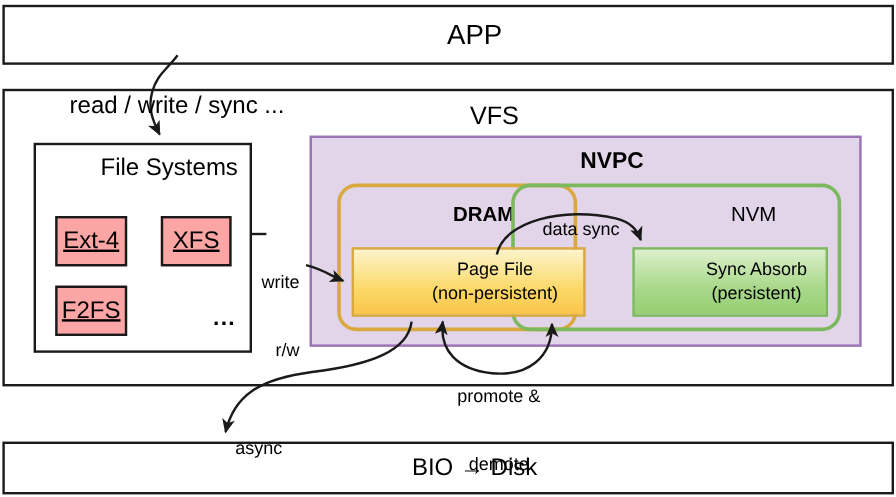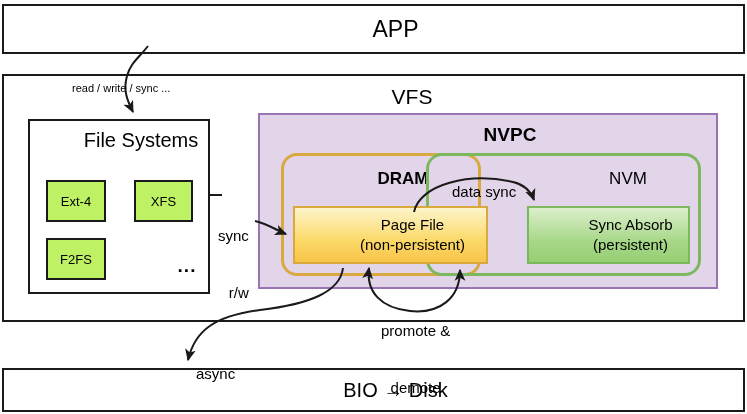--- a/index.html
+++ b/index.html
@@ -53,26 +53,27 @@
   #fs-box {
     left: 28px; top: 119px; width: 182px; height: 175px;
   }
   #fs-label {
     left: 28px; top: 125px; width: 182px; height: 30px;
     font-size: 20px;
   }
   .fs-item {
     position: absolute;
     box-sizing: border-box;
-    background: #bef264;
+    background: #fca5a5;
     border: 2px solid #1a1a1a;
     display: flex;
     align-items: center;
     justify-content: center;
-    font-size: 13px;
+    font-size: 20px;
+    text-decoration: underline;
   }
   #fs-ext4 { left: 46px; top: 180px; width: 60px; height: 42px; }
   #fs-xfs  { left: 134px; top: 180px; width: 59px; height: 42px; }
   #fs-f2fs { left: 46px; top: 238px; width: 60px; height: 42px; }
   #fs-ellipsis {
     left: 140px; top: 252px; width: 50px; height: 28px;
     font-size: 19px; font-weight: bold; letter-spacing: 1px;
   }
   
   #nvpc-box {
@@ -138,21 +139,21 @@
     left: 2px; top: 368px; width: 743px; height: 44px;
     font-size: 20px;
   }
   
   .edge-label {
     position: absolute;
     white-space: pre;
     line-height: 19px;
   }
   #label-rws {
-    left: 58px; top: 79px; font-size: 11px; margin-left: 14px;
+    left: 58px; top: 79px; font-size: 20px;
   }
   #label-datarw {
     left: 218px; top: 188px; font-size: 15px; text-align: left;
   }
   #label-datasync {
     left: 452px; top: 182px; font-size: 15px;
   }
   #label-promote {
     left: 381px; top: 283px; font-size: 15px; text-align: center;
   }
@@ -228,21 +229,21 @@
     <path d="M414,212 C420,184 470,172 513,182 C526,185 531,192 534,200" fill="none" stroke="#1a1a1a" stroke-width="2" marker-end="url(#arrowhead)"></path>
 
     <path d="M369,268 C366,292 381,308 410,311 C440,314 460,298 460,270" fill="none" stroke="#1a1a1a" stroke-width="2" marker-start="url(#arrowhead-start)" marker-end="url(#arrowhead)"></path>
 
     <path d="M343,268 C340,292 310,304 260,310 C215,316 195,330 188,360" fill="none" stroke="#1a1a1a" stroke-width="2" marker-end="url(#arrowhead)"></path>
   </svg>
 
   <div class="edge-label" id="label-rws">read / write / sync ...</div>
 
   <div class="edge-label" id="label-datarw">
-    <div>sync</div>
+    <div>write</div>
     <div style="text-align:right;">r/w</div>
   </div>
 
   <div class="edge-label" id="label-datasync">data sync</div>
 
   <div class="edge-label" id="label-promote">
     <div>promote &amp;</div>
     <div style="text-align:center;">demote</div>
   </div>
 

